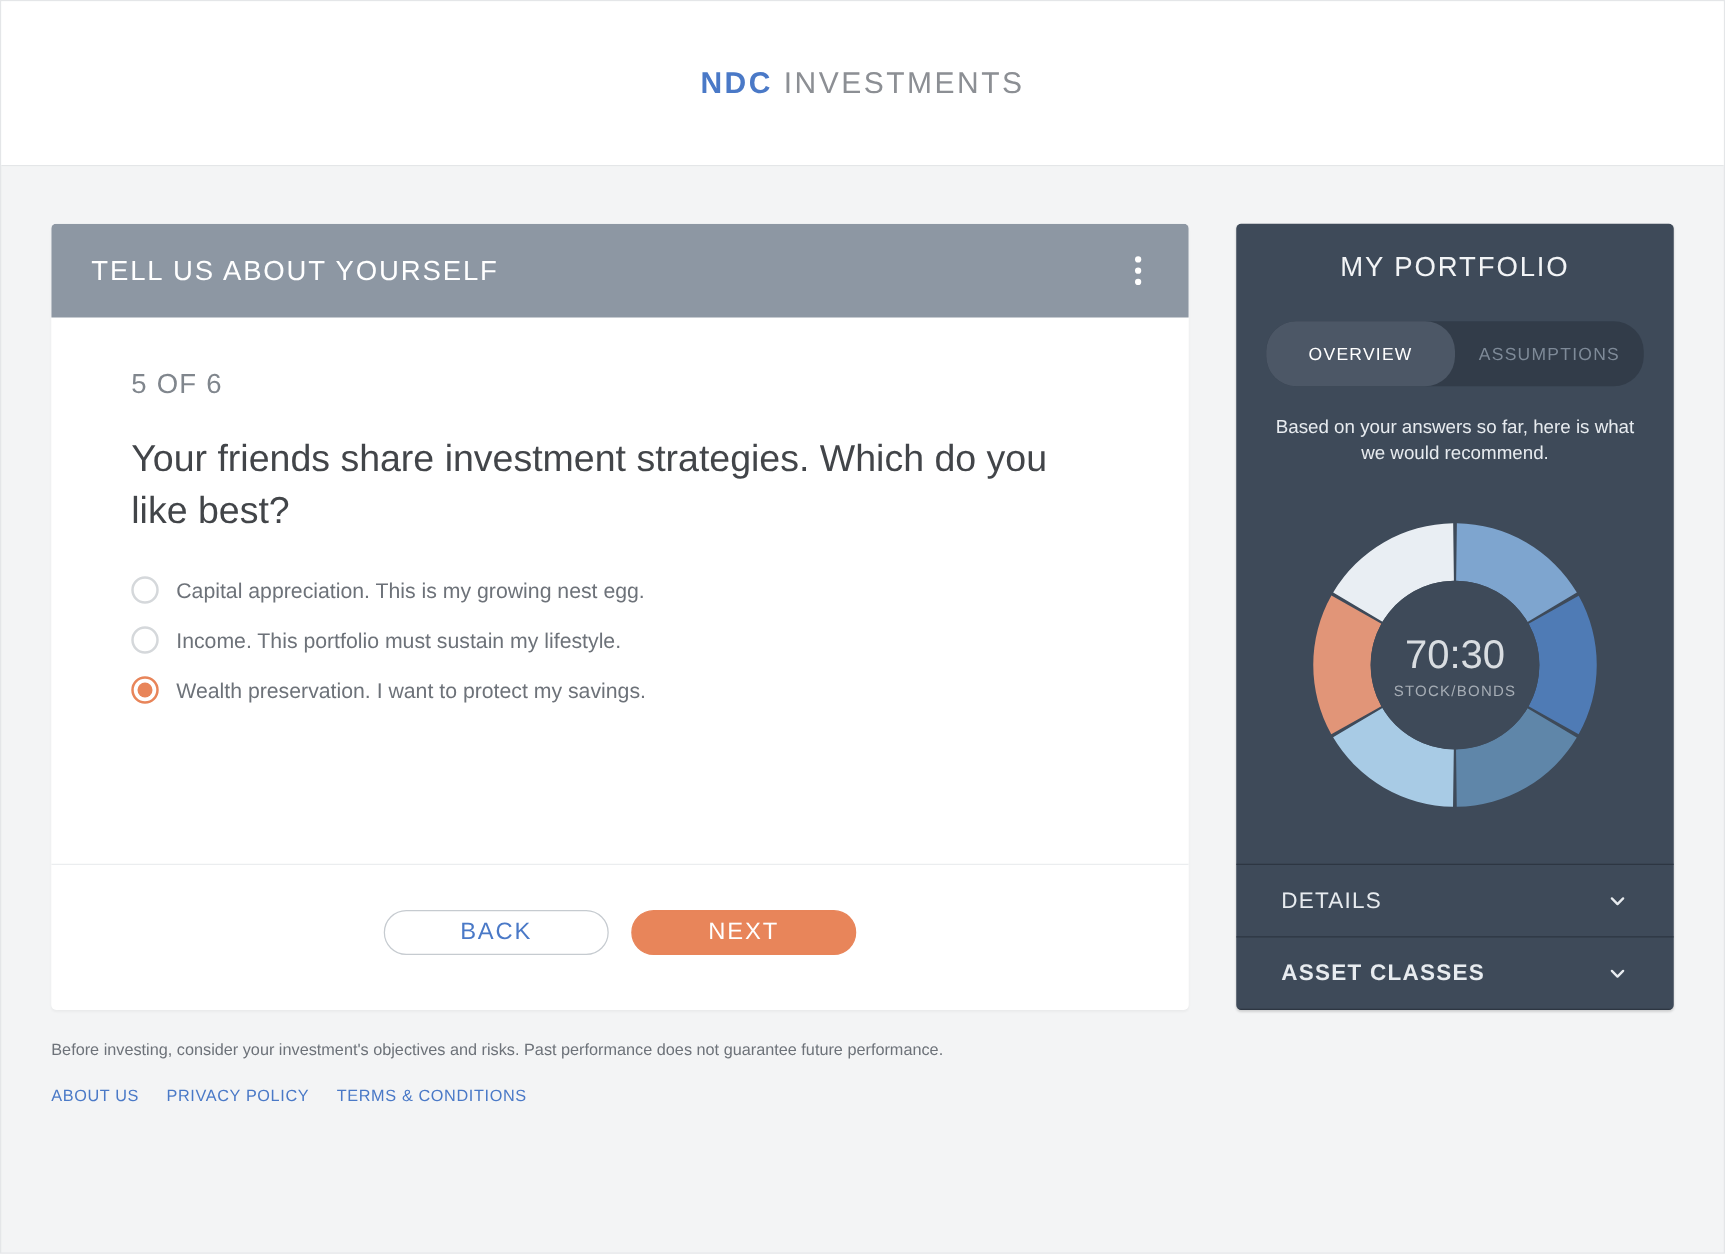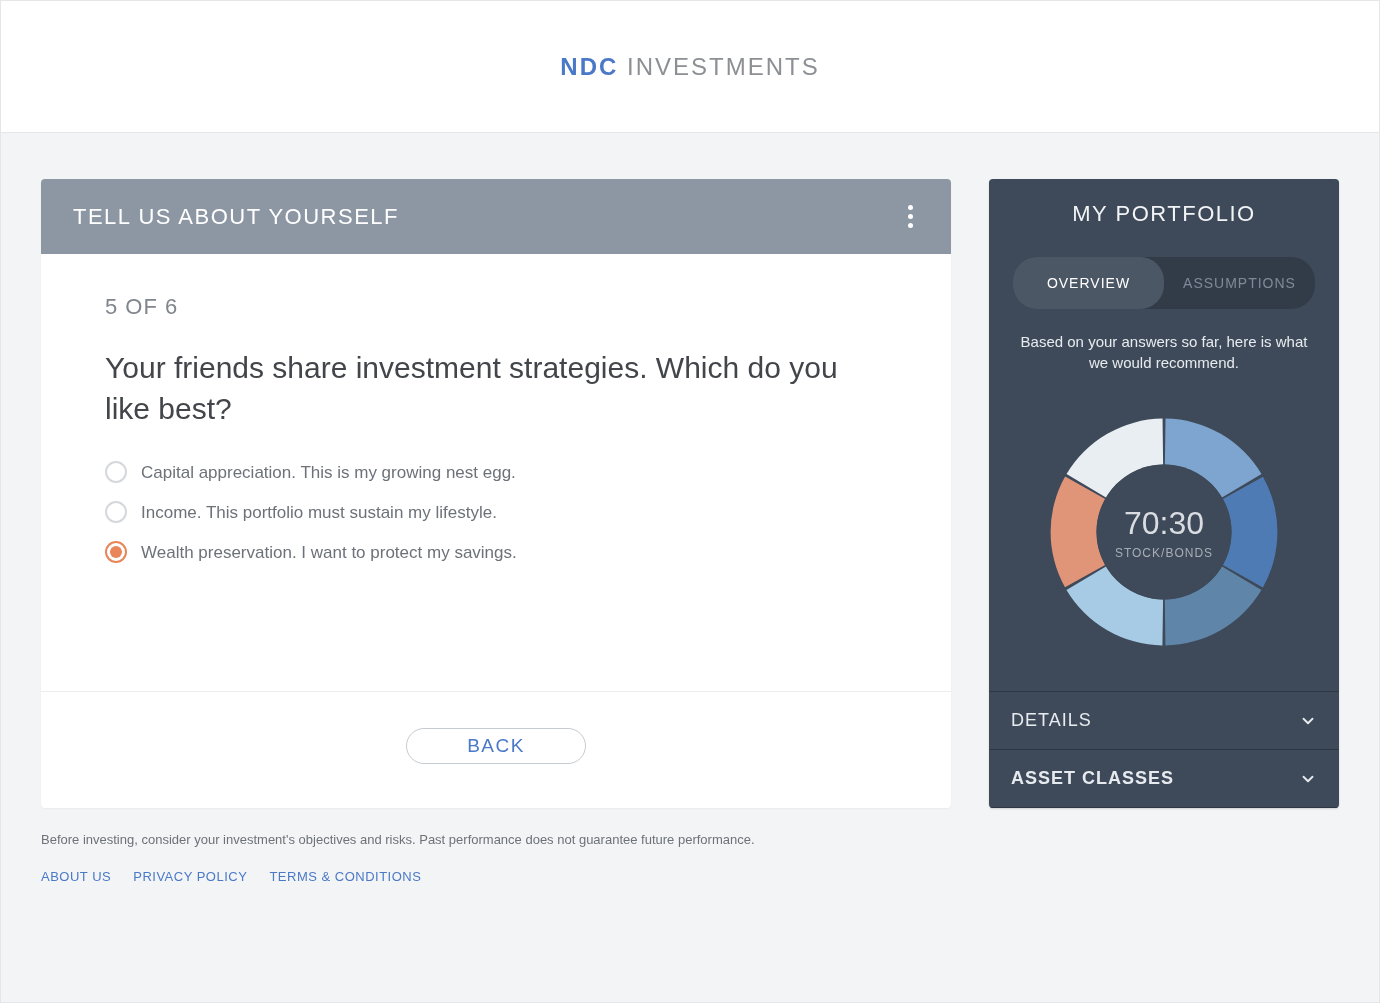--- a/index.html
+++ b/index.html
@@ -113,21 +113,21 @@
   .donut-wrap { position:relative; width: 270px; height:270px; margin: 0 auto 24px auto; }
   .donut-center {
     position:absolute; inset:0; display:flex; flex-direction:column; align-items:center; justify-content:center;
     color:#d9dde1;
   }
   .ratio { font-size: 32px; font-weight: 400; }
   .ratio-label { font-size: 12px; letter-spacing: 1px; margin-top:4px; color:#a6adb5;}
   .accordion { border-top:1px solid #2d3642; }
   .acc-item {
     display:flex; align-items:center; justify-content:space-between;
-    padding: 18px 22px; color:#e7ebef; font-size:18px; letter-spacing:1px;
+    padding: 18px 36px; color:#e7ebef; font-size:18px; letter-spacing:1px;
     border-bottom:1px solid #2d3642; cursor:pointer;
   }
   .acc-item.strong { font-weight:700; }
   .chev { width:18px; height:18px; }
   .chev svg { width:100%; height:100%; }
 
   
   .page-footer { padding: 0 40px 30px 40px; }
   .disclaimer { font-size: 13px; color:#6d7279; margin-bottom: 22px; }
   .foot-links { display:flex; gap:22px; }
@@ -168,20 +168,21 @@
               <div class="opt-label">Income. This portfolio must sustain my lifestyle.</div>
             </div>
             <div class="option selected">
               <div class="radio"></div>
               <div class="opt-label">Wealth preservation. I want to protect my savings.</div>
             </div>
           </div>
       </div>
       <div class="card-footer">
         <div class="btn btn-outline">BACK</div>
+        <div class="btn btn-primary">NEXT</div>
       </div>
     </div>
 
     <div class="sidebar">
       <div class="side-title">MY PORTFOLIO</div>
       <div class="seg" id="seg">
           <div class="seg-item active">OVERVIEW</div>
           <div class="seg-item">ASSUMPTIONS</div>
         </div>
       <div class="side-sub">Based on your answers so far, here is what we would recommend.</div>

